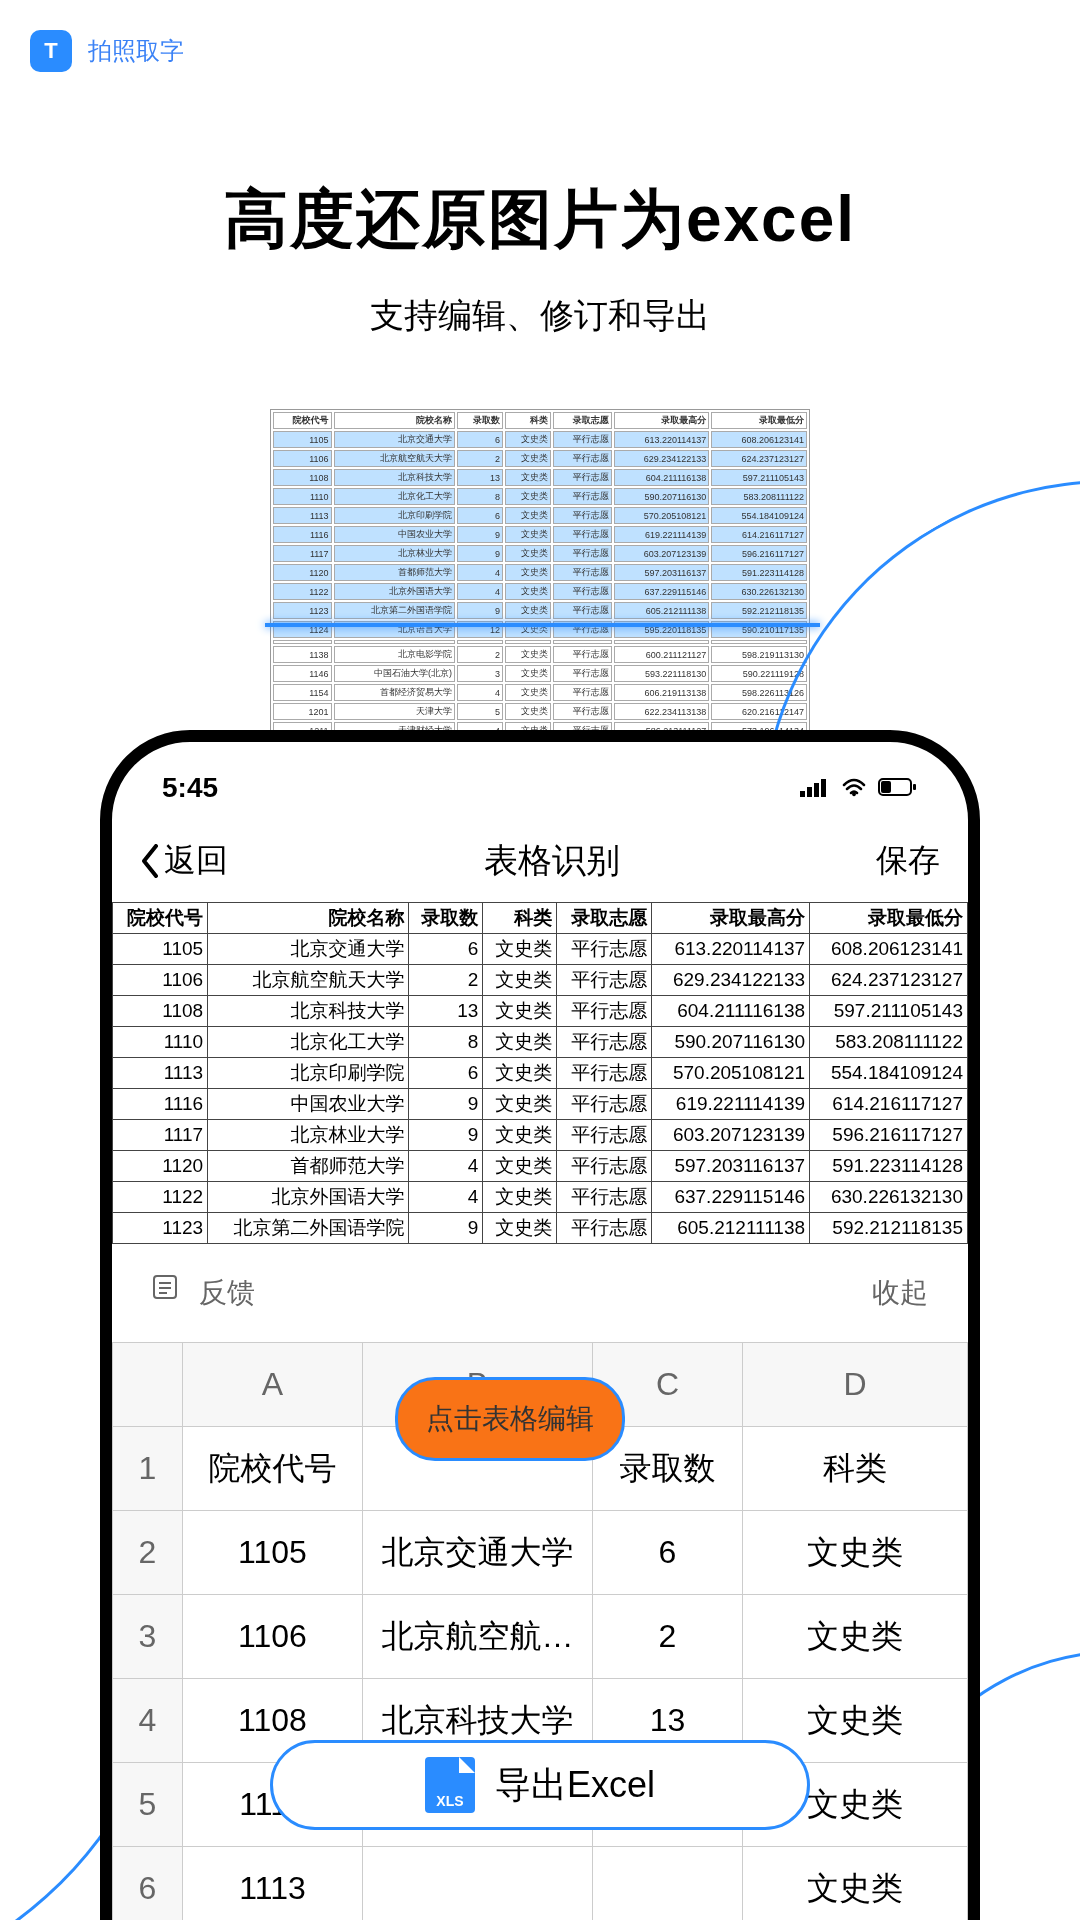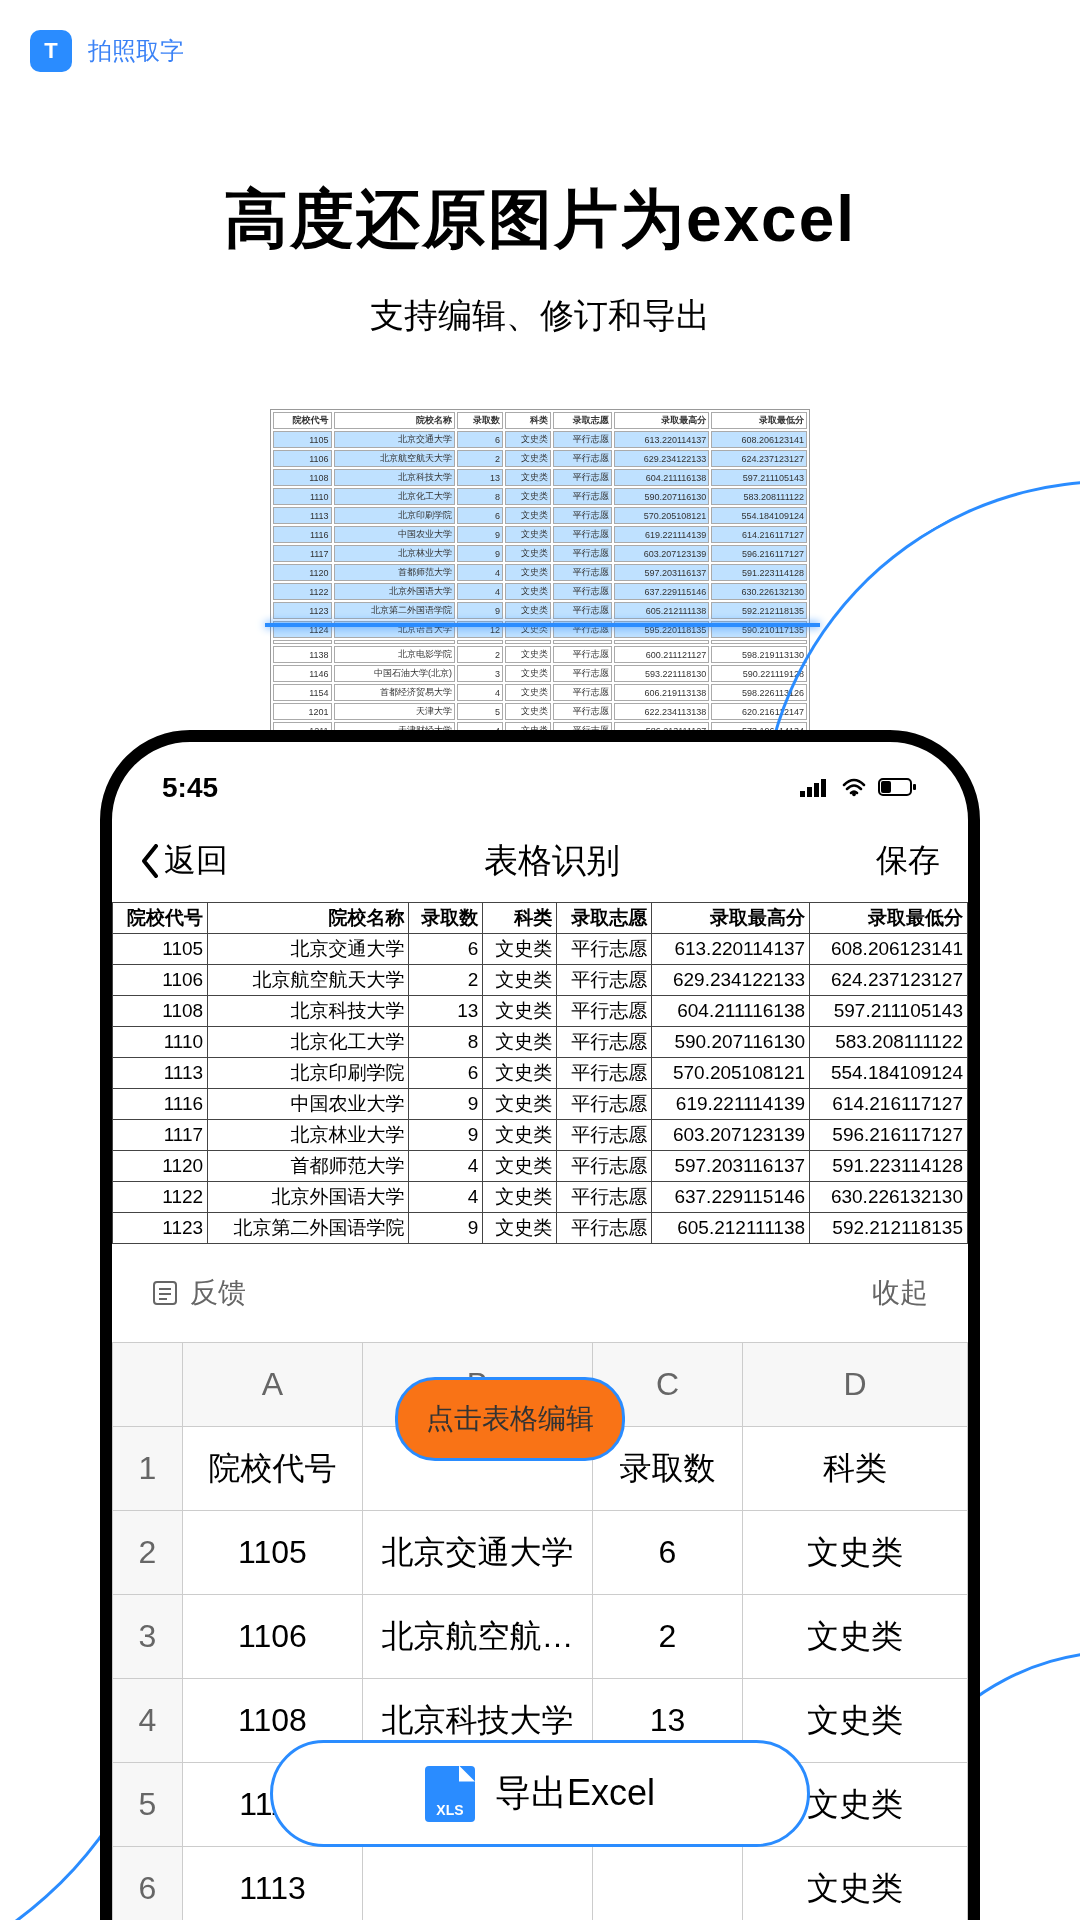--- a/index.html
+++ b/index.html
@@ -116,21 +116,21 @@
   white-space: nowrap;
 }
 .recognized-table th { font-weight: 700; }
 .feedback-row {
   display: flex;
   justify-content: space-between;
   padding: 30px 40px;
   font-size: 28px;
   color: #666;
 }
-.feedback-left { display: flex; align-items: center; gap: 12px; }
+.feedback-left { display: flex; align-items: flex-start; gap: 21px; }
 
 .grid { width: 100%; border-collapse: collapse; font-size: 32px; }
 .grid th, .grid td {
   border: 1px solid #ccc;
   height: 84px;
   text-align: center;
 }
 .grid th { background: #f7f7f7; color: #666; font-weight: 400; }
 .grid .rownum { background: #f7f7f7; color: #666; width: 70px; }
 .grid td:nth-child(2) { width: 180px; }
@@ -146,21 +146,21 @@
   color: #333;
   left: 395px;
   top: 1377px;
   z-index: 5;
 }
 .export-btn {
   position: absolute;
   left: 270px;
   top: 1740px;
   width: 540px;
-  height: 107px;
+  height: 90px;
   border: 3px solid #2a8cff;
   border-radius: 60px;
   background: #fff;
   display: flex;
   align-items: center;
   justify-content: center;
   gap: 20px;
   font-size: 36px;
   z-index: 6;
 }

